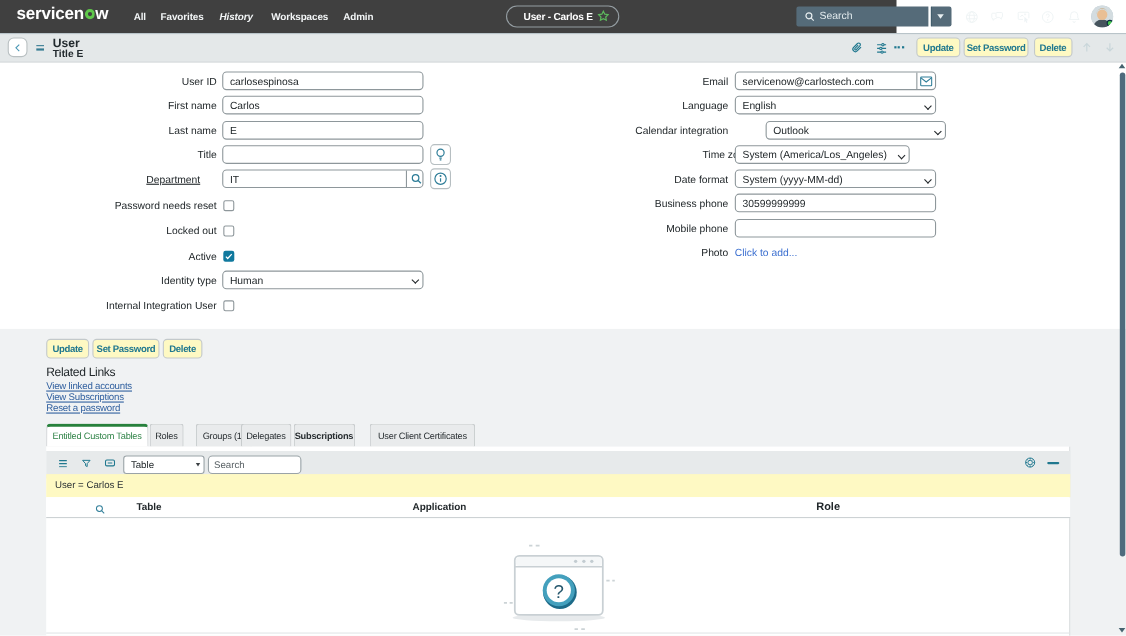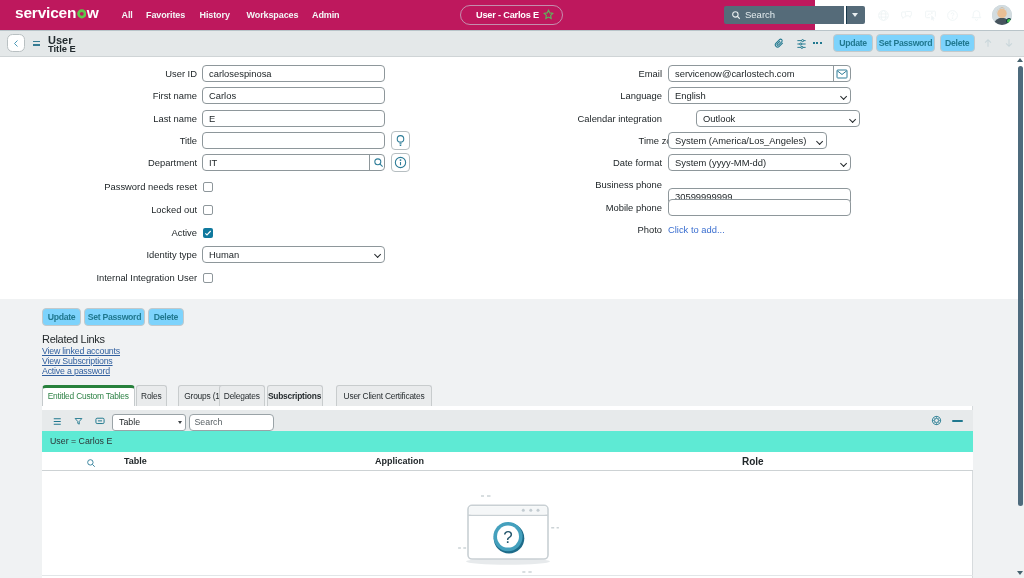--- a/index.html
+++ b/index.html
@@ -1,70 +1,70 @@
 <!DOCTYPE html>
 <html><head>
 <meta charset="utf-8">
 <style>
 * { margin:0; padding:0; box-sizing:border-box; }
 html,body { width:1024px; height:578px; overflow:hidden; }
 body { font-family:"Liberation Sans", sans-serif; background:#fff; position:relative; }
 .abs { position:absolute; }
 
-#hdr { position:absolute; left:0; top:0; width:815px; height:30px; background:#be185d;padding-left:28px; }
+#hdr { position:absolute; left:0; top:0; width:815px; height:30px; background:#404040;padding-left:28px; }
 #logo { position:absolute; left:15px; top:4px; font-size:15.5px; font-weight:700; color:#fff; letter-spacing:-0.2px; }
 
 .nav { position:absolute; top:0; height:30px; line-height:30px; color:#f3f6f7; font-size:9px; font-weight:600; letter-spacing:-0.1px; }
 #pill { position:absolute; left:460px; top:4.5px; width:103px; height:20px; border:1px solid rgba(200,215,222,0.62); border-radius:10px; color:#fff; font-size:9.2px; letter-spacing:-0.2px; font-weight:700; line-height:18.5px; text-align:left; padding-left:15px; }
 #pill svg { vertical-align:-2px; margin-left:4px; }
 #srch { position:absolute; left:724px; top:6px; width:120px; height:18px; background:#556b79; border-radius:2px 0 0 2px; color:#e3ebee; font-size:9.5px; line-height:18px; }
 #srch svg { position:absolute; left:7px; top:4px; }
 #srch span { position:absolute; left:21px; top:0; }
 #srchbtn { position:absolute; left:845.5px; top:6px; width:19.5px; height:18px; background:#556b79; border-left:1.5px solid #16374a; border-radius:0 2px 2px 0; }
 #srchbtn:after { content:""; position:absolute; left:5.5px; top:7px; border-left:3.6px solid transparent; border-right:3.6px solid transparent; border-top:4.6px solid #e9eff1; }
 .hico { position:absolute; top:8px; }
 #avatar { position:absolute; left:992px; top:5px; width:20px; height:20px; border-radius:50%; background:#b9c8cf; overflow:hidden; }
 #avatar .dot { position:absolute; right:0px; bottom:1px; width:6px; height:6px; background:#48c94e; border:1px solid #0a2c41; border-radius:50%; }
 
 #bar2 { position:absolute; left:0; top:30px; width:1024px; height:27px; background:#e4e8e9; border-top:1px solid #b9c4c9; border-bottom:1px solid #cfd4d6; }
 #backbtn { position:absolute; left:6.5px; top:33.5px; width:18.5px; height:18.5px; background:#fff; border:1px solid #b9c0c2; border-radius:5.5px; }
 #t1 { position:absolute; left:48px; top:34px; font-size:11px; font-weight:700; color:#222a2e; }
 #t2 { position:absolute; left:48px; top:43.5px; font-size:9.3px; font-weight:700; color:#222a2e; }
-.btn { position:absolute; height:18px; white-space:nowrap; background:#7dd3fc; border:1px solid #c3c9cb; border-radius:4px; color:#20788f; font-size:8.7px; font-weight:700; text-align:center; line-height:16px; letter-spacing:-0.3px; }
+.btn { position:absolute; height:18px; white-space:nowrap; background:#fef9c3; border:1px solid #c3c9cb; border-radius:4px; color:#20788f; font-size:8.7px; font-weight:700; text-align:center; line-height:16px; letter-spacing:-0.3px; }
 
 #form { position:absolute; left:0; top:57px; width:1024px; height:242px; background:#fff; }
 .lbl { position:absolute; font-size:9.4px; color:#21272a; text-align:right; line-height:17px; }
 .inp { position:absolute; height:17px; background:#fff; border:1px solid #8e979b; border-radius:4px; font-size:9.4px; line-height:15px; padding-left:6px; color:#21272a; }
 .sel { position:absolute; height:17px; background:#fff; border:1px solid #8e979b; border-radius:4px; font-size:9.4px; line-height:15px; padding-left:6px; color:#21272a; }
 .sel:after { content:""; position:absolute; right:3.5px; top:5.5px; width:4.2px; height:4.2px; border-right:1.5px solid #24292c; border-bottom:1.5px solid #24292c; transform:rotate(45deg); }
 .cb { position:absolute; width:10px; height:10px; border:1px solid #8e979b; border-radius:2px; background:#fff; }
 .cbon { position:absolute; width:10px; height:10px; border-radius:2px; background:#10799e; }
 .icobtn { position:absolute; width:19px; height:19px; background:#fff; border:1px solid #b6bec1; border-radius:4px; }
 
 #grey { position:absolute; left:0; top:299px; width:1024px; height:279px; background:#f0f2f3; }
 .rlink { position:absolute; left:42px; color:#31609f; font-size:8.8px; letter-spacing:-0.2px; text-decoration:underline; }
 
 .tab { position:absolute; top:385px; white-space:nowrap; overflow:hidden; height:21px; background:#e9ebec; border:1px solid #c8cccd; border-bottom:none; border-radius:3px 3px 0 0; font-size:8.4px; letter-spacing:-0.2px; color:#272d30; text-align:center; line-height:21px; }
 #tabactive { position:absolute; left:42px; top:385px; width:92.5px; white-space:nowrap; overflow:hidden; height:21px; background:#fff; border-left:1px solid #c5cacc; border-right:1px solid #c5cacc; border-top:3px solid #27813c; border-radius:4px 4px 0 0; font-size:8.4px; letter-spacing:-0.2px; color:#2f8347; text-align:center; line-height:17px; }
 
 #listc { position:absolute; left:42px; top:406px; width:931px; height:172px; background:#fff; border-right:1px solid #d7dbdd; }
 #toolbar { position:absolute; left:0px; top:4px; width:931px; height:25px; background:#e7eaeb; }
-#crumb { position:absolute; left:0px; top:25px; width:931px; height:21px; background:#5eead4; font-size:8.8px; color:#2c3336; line-height:21px; padding-left:8px; }
+#crumb { position:absolute; left:0px; top:25px; width:931px; height:21px; background:#fef9c3; font-size:8.8px; color:#2c3336; line-height:21px; padding-left:8px; }
 #lhead { position:absolute; left:0px; top:46px; width:931px; height:19px; background:#fff; border-bottom:1px solid #cdd2d4; font-weight:700; font-size:9.4px; color:#21272a; }
 </style>
 </head>
 <body>
 
 <div id="hdr">
   <div id="logo">servicen<svg width="9.6" height="9.6" viewBox="0 0 10 10" style="margin:0 0.4px; vertical-align:-0.6px;">
         <circle cx="5" cy="5" r="3.4" fill="none" stroke="#5fc84b" stroke-width="2.8"></circle>
       </svg>w</div>
   <div class="nav" style="left:121.5px;">All</div>
   <div class="nav" style="left:146px;">Favorites</div>
-  <div class="nav" style="left:199.5px;">History</div>
+  <div class="nav" style="left:199.5px;font-style:italic;">History</div>
   <div class="nav" style="left:246.5px;">Workspaces</div>
   <div class="nav" style="left:312px;">Admin</div>
   <div id="pill">User - Carlos E<svg width="11" height="11" viewBox="0 0 24 24" fill="none" stroke="#5cb85c" stroke-width="2.4">
         <path d="M12 2.6l2.9 5.9 6.5.9-4.7 4.6 1.1 6.5-5.8-3-5.8 3 1.1-6.5L2.6 9.4l6.5-.9z"></path>
       </svg></div>
   <div id="srch">
       <svg width="10" height="10" viewBox="0 0 24 24" fill="none" stroke="#e9eff1" stroke-width="2.6">
         <circle cx="10.5" cy="10.5" r="6.5"></circle>
         <path d="M15.5 15.5L21 21"></path>
       </svg>
@@ -143,21 +143,21 @@
 <div class="lbl" style="left:97px;top:110px;width:100px;">Last name</div>
 <div class="inp" style="left:202px;top:110px;width:183px;">E</div>
 <div class="lbl" style="left:97px;top:132px;width:100px;">Title</div>
 <div class="inp" style="left:202px;top:132px;width:183px;"></div>
 <div class="icobtn" style="left:391px;top:131px;">
     <svg width="11" height="13" viewBox="0 0 20 24" fill="none" stroke="#2e7d98" stroke-width="2" style="position:absolute;left:3px;top:2px">
       <circle cx="10" cy="9" r="6"></circle>
       <path d="M8 18h4M8.6 21h2.8"></path>
     </svg>
   </div>
-<div class="lbl" style="left:97px;top:154px;width:100px;">Department</div>
+<div class="lbl" style="left:82px;top:154px;width:100px;text-decoration:underline;">Department</div>
 <div class="inp" style="left:202px;top:154px;width:183px;">IT</div>
 <div class="abs" style="left:369px;top:155px;width:16px;height:15px;border-left:1px solid #8e979b;">
     <svg width="11" height="11" viewBox="0 0 24 24" fill="none" stroke="#2e7d98" stroke-width="2.4" style="position:absolute;left:3px;top:2px">
       <circle cx="10.5" cy="10.5" r="6.5"></circle>
       <path d="M15.5 15.5L21 21"></path>
     </svg>
   </div>
 <div class="icobtn" style="left:391px;top:153px;">
     <svg width="13" height="13" viewBox="0 0 24 24" fill="none" stroke="#2e7d98" stroke-width="2" style="position:absolute;left:2px;top:2px">
       <circle cx="12" cy="12" r="9.5"></circle>
@@ -190,34 +190,34 @@
   </div>
 <div class="lbl" style="left:562px;top:87px;width:100px;">Language</div>
 <div class="sel" style="left:668px;top:87px;width:183px;">English</div>
 <div class="lbl" style="left:522px;top:110px;width:140px;">Calendar integration</div>
 <div class="sel" style="left:696px;top:110px;width:164px;">Outlook</div>
 <div class="lbl" style="left:582px;top:132px;width:100px;">Time zone</div>
 <div class="sel" style="left:668px;top:132px;width:159px;">System (America/Los_Angeles)</div>
 <div class="lbl" style="left:562px;top:154px;width:100px;">Date format</div>
 <div class="sel" style="left:668px;top:154px;width:183px;">System (yyyy-MM-dd)</div>
 <div class="lbl" style="left:562px;top:176px;width:100px;">Business phone</div>
-<div class="inp" style="left:668px;top:176px;width:183px;margin-top:12px;">30599999999</div>
+<div class="inp" style="left:668px;top:176px;width:183px;">30599999999</div>
 <div class="lbl" style="left:562px;top:199px;width:100px;">Mobile phone</div>
 <div class="inp" style="left:668px;top:199px;width:183px;"></div>
 <div class="lbl" style="left:562px;top:221px;width:100px;">Photo</div>
 <div class="abs" style="left:668px;top:221px;color:#3b6fd0;font-size:9.4px;line-height:17px;">Click to add...</div>
 
 <div id="grey"></div>
 <div class="btn" style="left:42px;top:308px;width:39px;">Update</div>
 <div class="btn" style="left:84px;top:308px;width:61px;">Set Password</div>
 <div class="btn" style="left:148px;top:308px;width:36px;">Delete</div>
 <div class="abs" style="left:42px;top:332.5px;font-size:11px;letter-spacing:-0.3px;color:#23292c;">Related Links</div>
 <div class="rlink" style="top:346px;">View linked accounts</div>
 <div class="rlink" style="top:356px;">View Subscriptions</div>
-<div class="rlink" style="top:366px;">Active a password</div>
+<div class="rlink" style="top:366px;">Reset a password</div>
 
 <div id="tabactive">Entitled Custom Tables</div>
 <div class="tab" style="left:135.5px;width:31.5px;">Roles</div>
 <div class="tab" style="left:178px;width:50.5px;">Groups (1)</div>
 <div class="tab" style="left:218.5px;width:46.5px;">Delegates</div>
 <div class="tab" style="left:266.5px;width:56px;font-weight:bold;">Subscriptions</div>
 <div class="tab" style="left:336px;width:96px;">User Client Certificates</div>
 
 <div id="listc">
   <div id="toolbar"></div>

